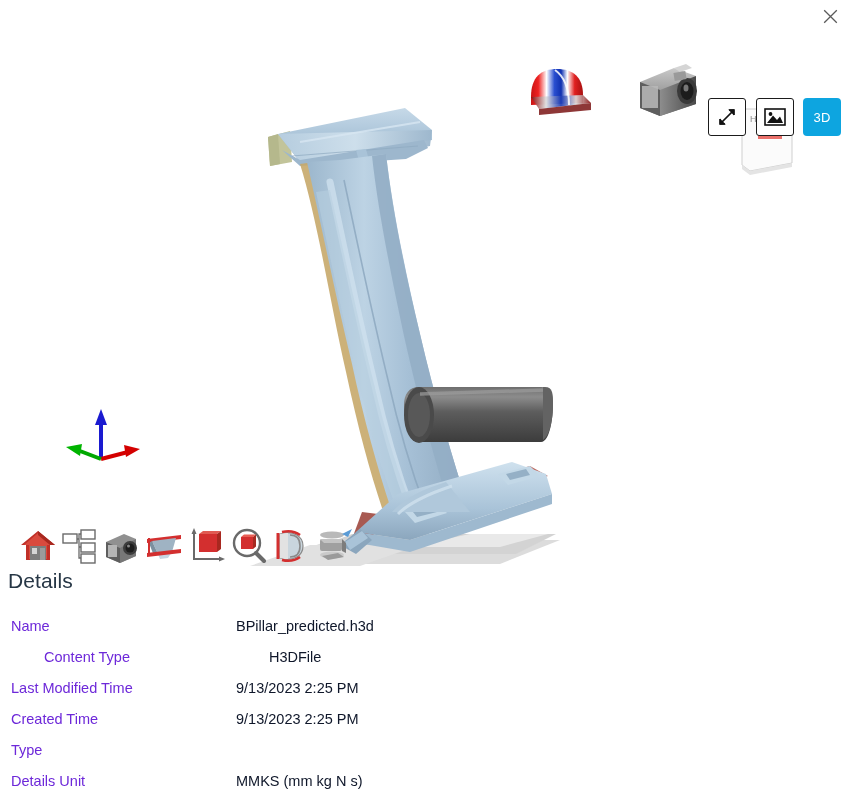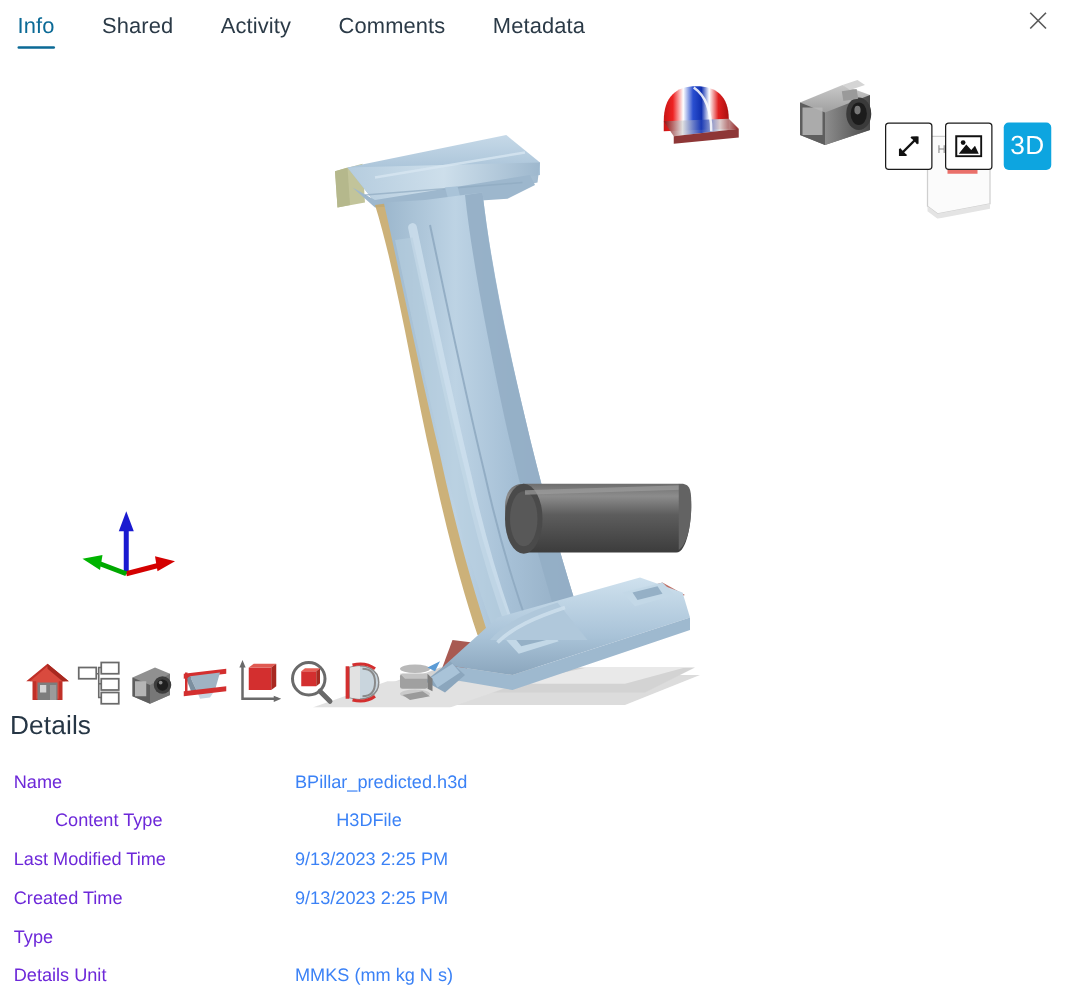--- a/index.html
+++ b/index.html
@@ -44,54 +44,47 @@
   
   .vbtn {
     position:absolute; width:38px; height:38px; background:#fff;
     border:1.6px solid #1b1b1b; border-radius:3px;
     display:flex; align-items:center; justify-content:center; cursor:pointer;
   }
   #btn-expand { left:708px; top:56px; }
   #btn-image  { left:756px; top:56px; }
   .btn3d {
     position:absolute; left:803px; top:56px; width:38px; height:38px;
-    background:#0da5e0; border-radius:4px; color:#fff; font-size:21px;
+    background:#0da5e0; border-radius:4px; color:#fff; font-size:13px;
     display:flex; align-items:center; justify-content:center; cursor:pointer;
     letter-spacing:.3px;
   }
 
   
   .triad { position:absolute; left:60px; top:363px; width:86px; height:62px; }
 
   
   .toolicons { position:absolute; left:18px; top:484px; width:340px; height:45px; }
   .tool { position:absolute; width:40px; height:40px; cursor:pointer; }
 
   
   .details { position:absolute; left:0; top:566px; width:852px; height:225px; background:#fff;padding-left:40px; }
   .details-title {
     position:absolute; left:8px; top:3px; font-size:21px; color:#263645; letter-spacing:.1px;
   }
   .drow { position:absolute; left:0; width:852px; height:31px; }
   .dlabel { position:absolute; left:11px; top:0; font-size:14.5px; color:#6d28d9; white-space:nowrap; }
-  .dvalue { position:absolute; left:236px; top:0; font-size:14.5px; color:#3b82f6; white-space:nowrap; }
+  .dvalue { position:absolute; left:236px; top:0; font-size:14.5px; color:#0f172a; white-space:nowrap; }
 </style>
 </head>
 <body>
 
 <div id="root">
 
   <div class="tabbar">
-    <div class="tabs" id="tabs-container">
-        <div class="tab active">Info</div>
-        <div class="tab">Shared</div>
-        <div class="tab">Activity</div>
-        <div class="tab">Comments</div>
-        <div class="tab">Metadata</div>
-      </div>
 
     <div class="close-btn">
       <svg width="15" height="15" viewBox="0 0 15 15">
         <path d="M1.2 1.2 L13.8 13.8 M13.8 1.2 L1.2 13.8" stroke="#5a5a5a" stroke-width="1.3" fill="none"></path>
       </svg>
     </div>
   </div>
 
   <div class="viewer">
 

